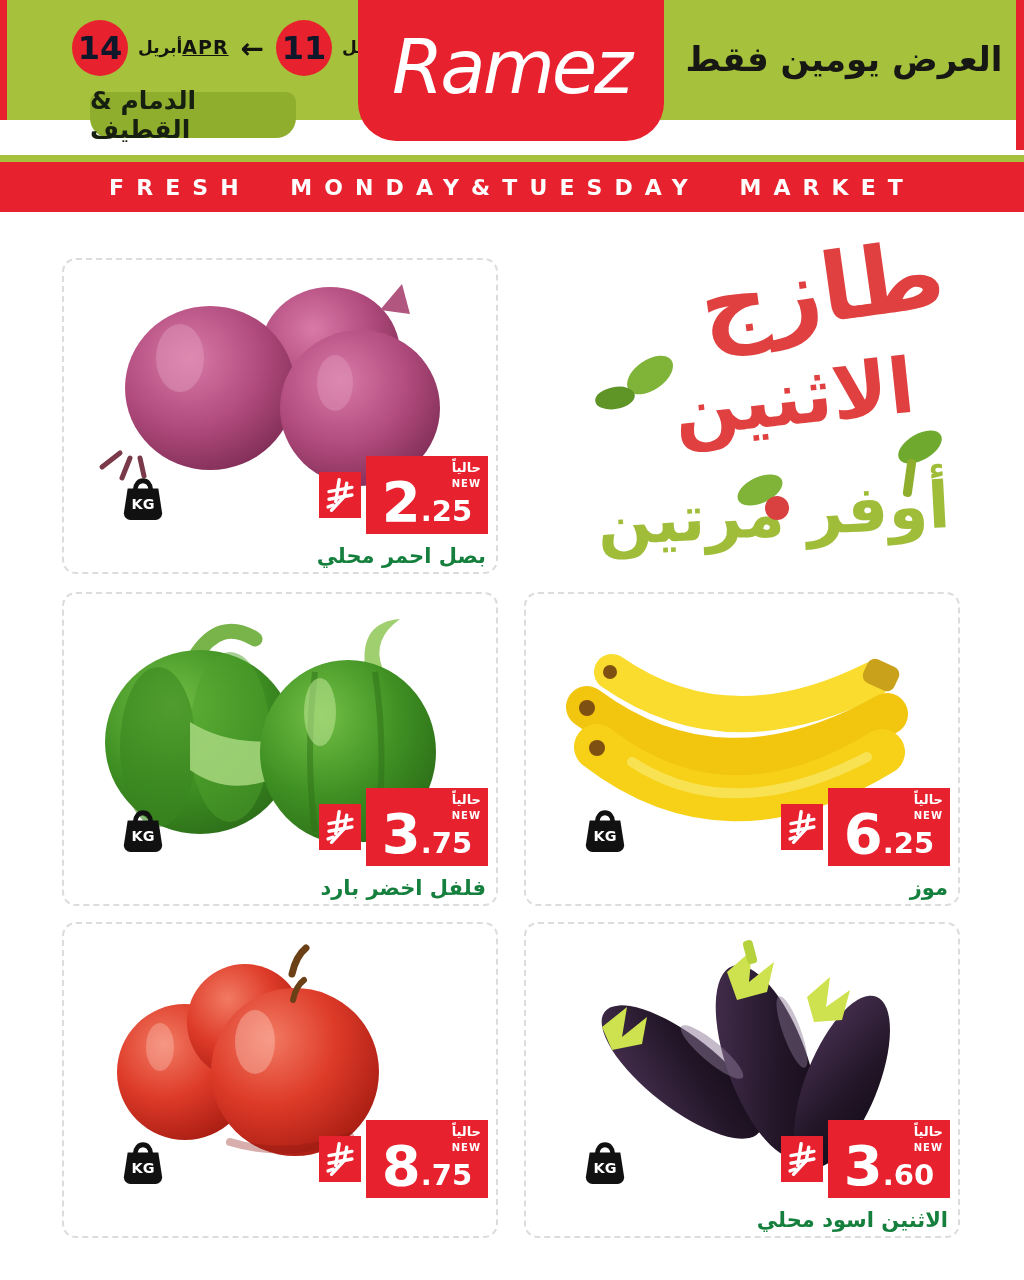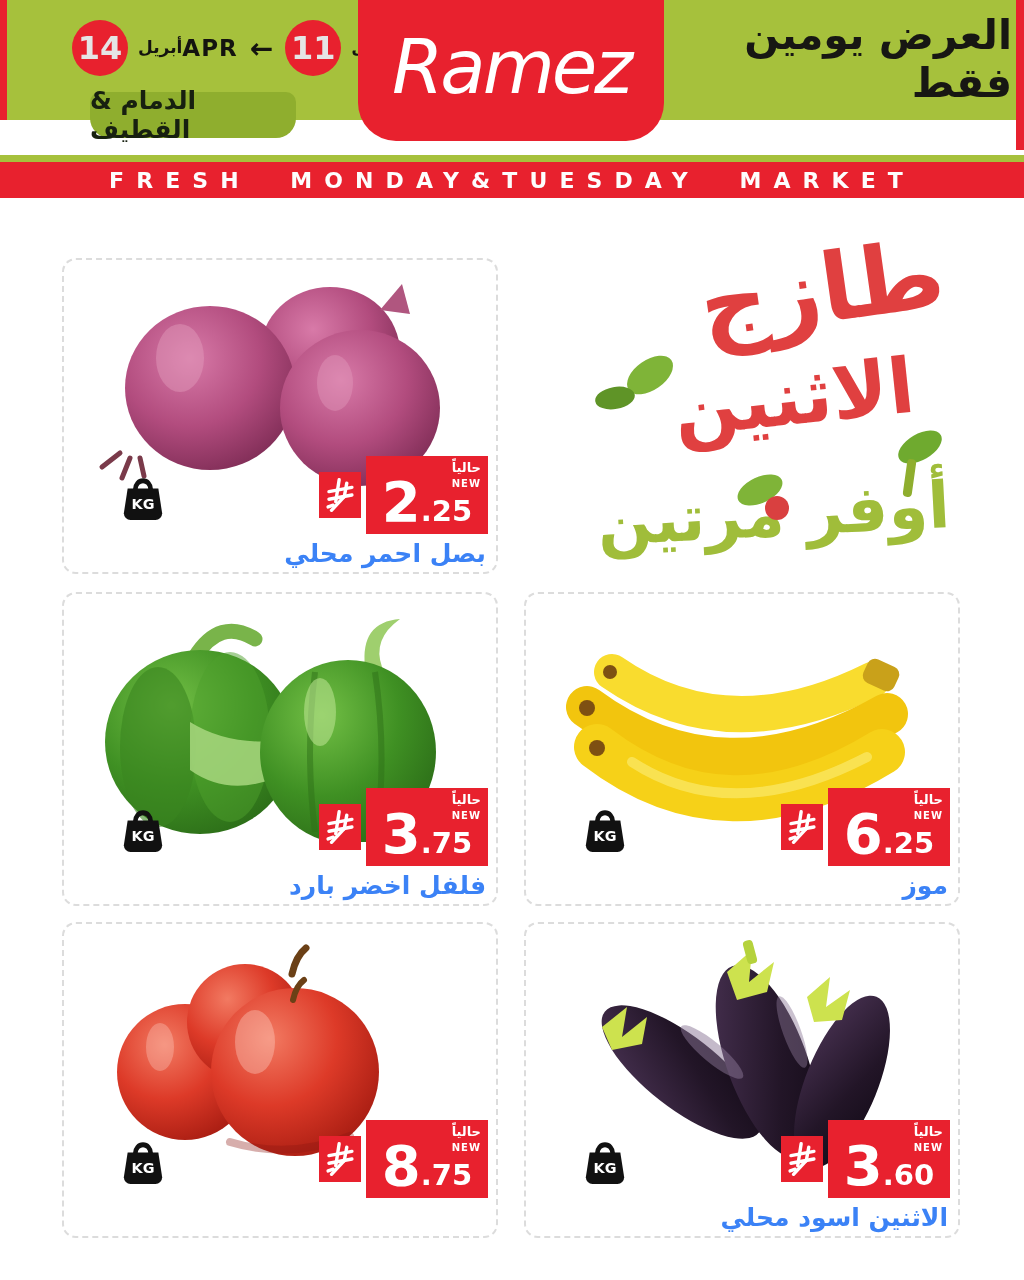--- a/index.html
+++ b/index.html
@@ -5,46 +5,46 @@
   * { margin:0; padding:0; box-sizing:border-box; }
   body { background:#fff; font-family:"DejaVu Sans", sans-serif; }
   .page { position:relative; width:1024px; height:1280px; background:#ffffff; overflow:hidden; margin:0 auto; }
 
   
   .header-green { position:absolute; left:0; top:0; width:1024px; height:120px; background:#a6c13c; }
   .edge-red-left  { position:absolute; left:0; top:0; width:7px; height:120px; background:#e8212e; }
   .edge-red-right { position:absolute; right:0; top:0; width:8px; height:150px; background:#e8212e; }
 
   .dates { position:absolute; left:72px; top:20px; display:flex; align-items:center; gap:10px; }
-  .date-circle { width:56px; height:56px; border-radius:50%; background:#e8212e; color:#e5e5e5;
+  .date-circle { width:56px; height:56px; border-radius:50%; background:#e8212e; color:#0f172a;
                  display:flex; align-items:center; justify-content:center;
                  font-size:32px; font-weight:bold; }
   .date-month { display:flex; flex-direction:row; align-items:center; line-height:1.05;
                 color:#14140f; font-weight:bold; }
   .date-month .ar { font-size:17px; }
-  .date-month .en { font-size:23px; letter-spacing:1px; }
+  .date-month .en { font-size:19px; letter-spacing:1px;text-decoration:underline; }
   .date-arrow { font-size:28px; font-weight:bold; color:#14140f; padding:0 2px; }
 
   .region-box { position:absolute; left:90px; top:92px; width:206px; height:46px;
                 background:#8fae2e; border-radius:10px 10px 20px 20px;
                 display:flex; align-items:center; justify-content:center;
                 font-size:25px; font-weight:bold; color:#172010; }
 
   .ramez-box { position:absolute; left:358px; top:0; width:306px; height:141px;
                background:#e8212e; border-radius:0 0 38px 38px;
                display:flex; align-items:center; justify-content:center; }
   .ramez-logo { color:#fff; font-size:74px; font-weight:normal; font-style:italic;
                 letter-spacing:-3px; transform:translateY(-4px); }
 
   .offer-text { position:absolute; left:676px; top:28px; width:336px; height:62px;
                 display:flex; align-items:center; justify-content:center;
-                font-size:41px; font-weight:bold; color:#171713; direction:rtl; }
+                font-size:34px; font-weight:bold; color:#171713; direction:rtl; }
 
   .green-line { position:absolute; left:0; top:155px; width:1024px; height:7px; background:#a6c13c; }
-  .red-band { position:absolute; left:0; top:162px; width:1024px; height:36px; background:#e8212e;
+  .red-band { position:absolute; left:0; top:162px; width:1024px; height:50px; background:#e8212e;
               display:flex; align-items:center; justify-content:center; }
   .red-band span { color:#fdfdfd; font-size:22px; font-weight:bold;
                    letter-spacing:0.55em; word-spacing:0.9em; white-space:nowrap; }
 
   
   .card { position:absolute; background:#fff; border:2px dashed #dcdcdc; border-radius:14px; }
   .card-onion    { left:62px;  top:258px; width:436px; height:316px; }
   .card-pepper   { left:62px;  top:592px; width:436px; height:314px; }
   .card-banana   { left:524px; top:592px; width:436px; height:314px; }
   .card-apple    { left:62px;  top:922px; width:436px; height:316px; }
@@ -58,22 +58,22 @@
   .riyal-sq { width:42px; height:46px; background:#e8212e; display:flex; align-items:center; justify-content:center; }
   .tag-box { position:relative; width:122px; height:78px; background:#e8212e; color:#fff;
              display:flex; align-items:flex-end; justify-content:center; padding-bottom:8px; }
   .badge { position:absolute; top:5px; right:7px; text-align:center; line-height:1; }
   .badge .b1 { font-size:13px; font-weight:bold; direction:rtl; }
   .badge .b2 { font-size:10px; font-weight:bold; letter-spacing:1px; margin-top:5px; }
   .price-line { display:flex; align-items:flex-end; line-height:0.85; }
   .price-int { font-size:56px; font-weight:bold; }
   .price-frac { font-size:29px; font-weight:bold; margin-bottom:2px; }
 
-  .prod-name { position:absolute; right:10px; bottom:4px; font-size:25px; font-weight:bold;
-               color:#3b82f6; direction:rtl; white-space:nowrap; }
+  .prod-name { position:absolute; right:10px; bottom:4px; font-size:21px; font-weight:bold;
+               color:#15803d; direction:rtl; white-space:nowrap; }
 
   
   .promo { position:absolute; left:545px; top:235px; width:440px; height:345px; }
   .promo-l1 { position:absolute; right:40px; top:0; font-size:94px; font-weight:bold;
               color:#e04040; transform:rotate(-8deg); direction:rtl; }
   .promo-l2 { position:absolute; right:70px; top:118px; font-size:76px; font-weight:bold;
               color:#e04040; transform:rotate(-6deg); direction:rtl; }
   .promo-l3 { position:absolute; right:35px; top:242px; font-size:64px; font-weight:bold;
               color:#a0bd3a; transform:rotate(-3deg); direction:rtl; }
   .leaf { position:absolute; }

